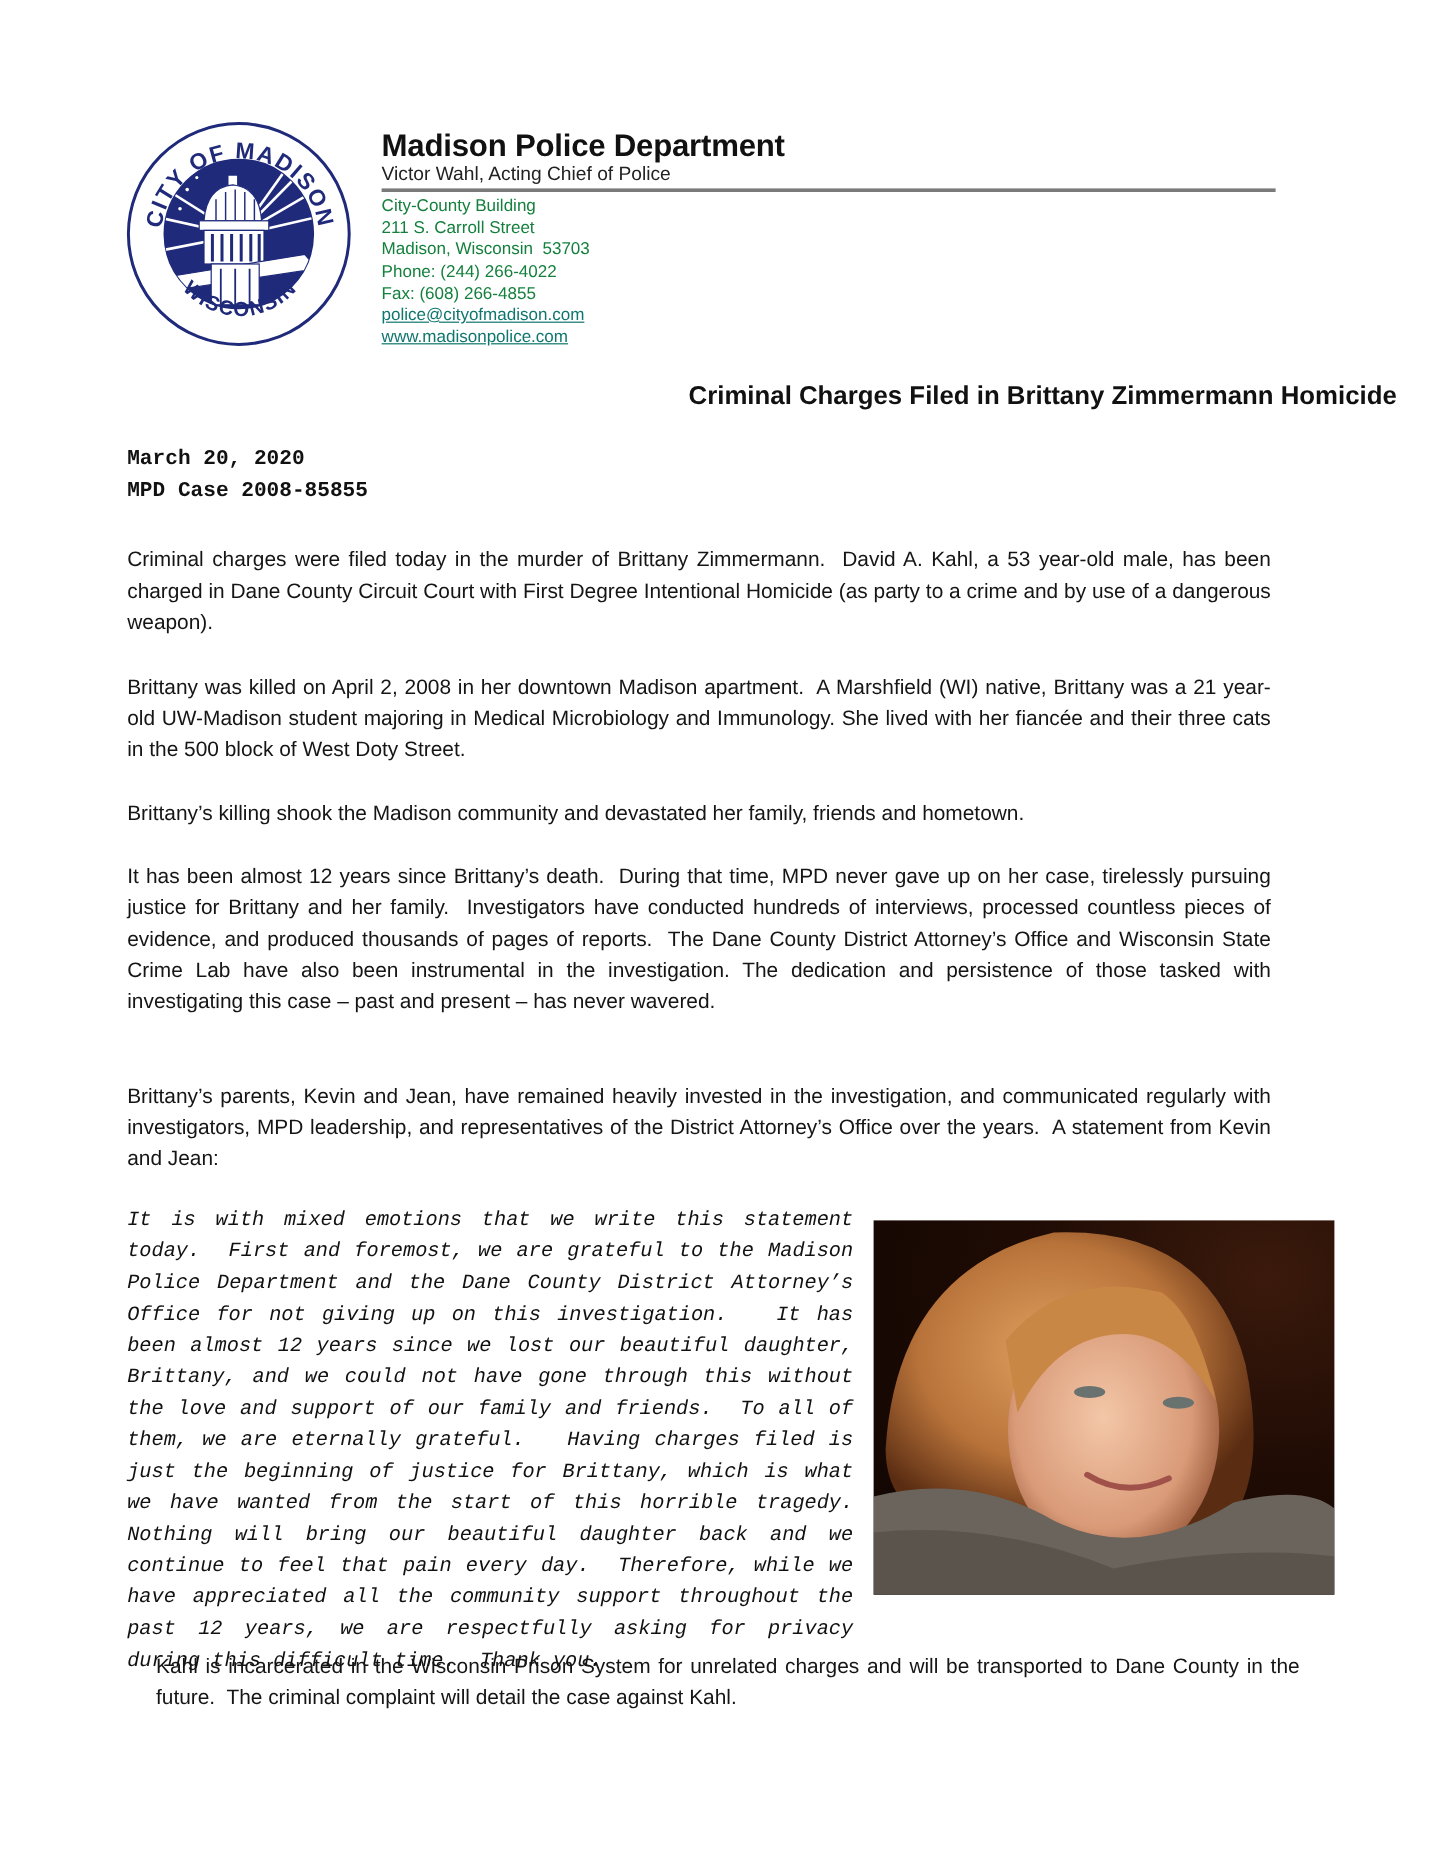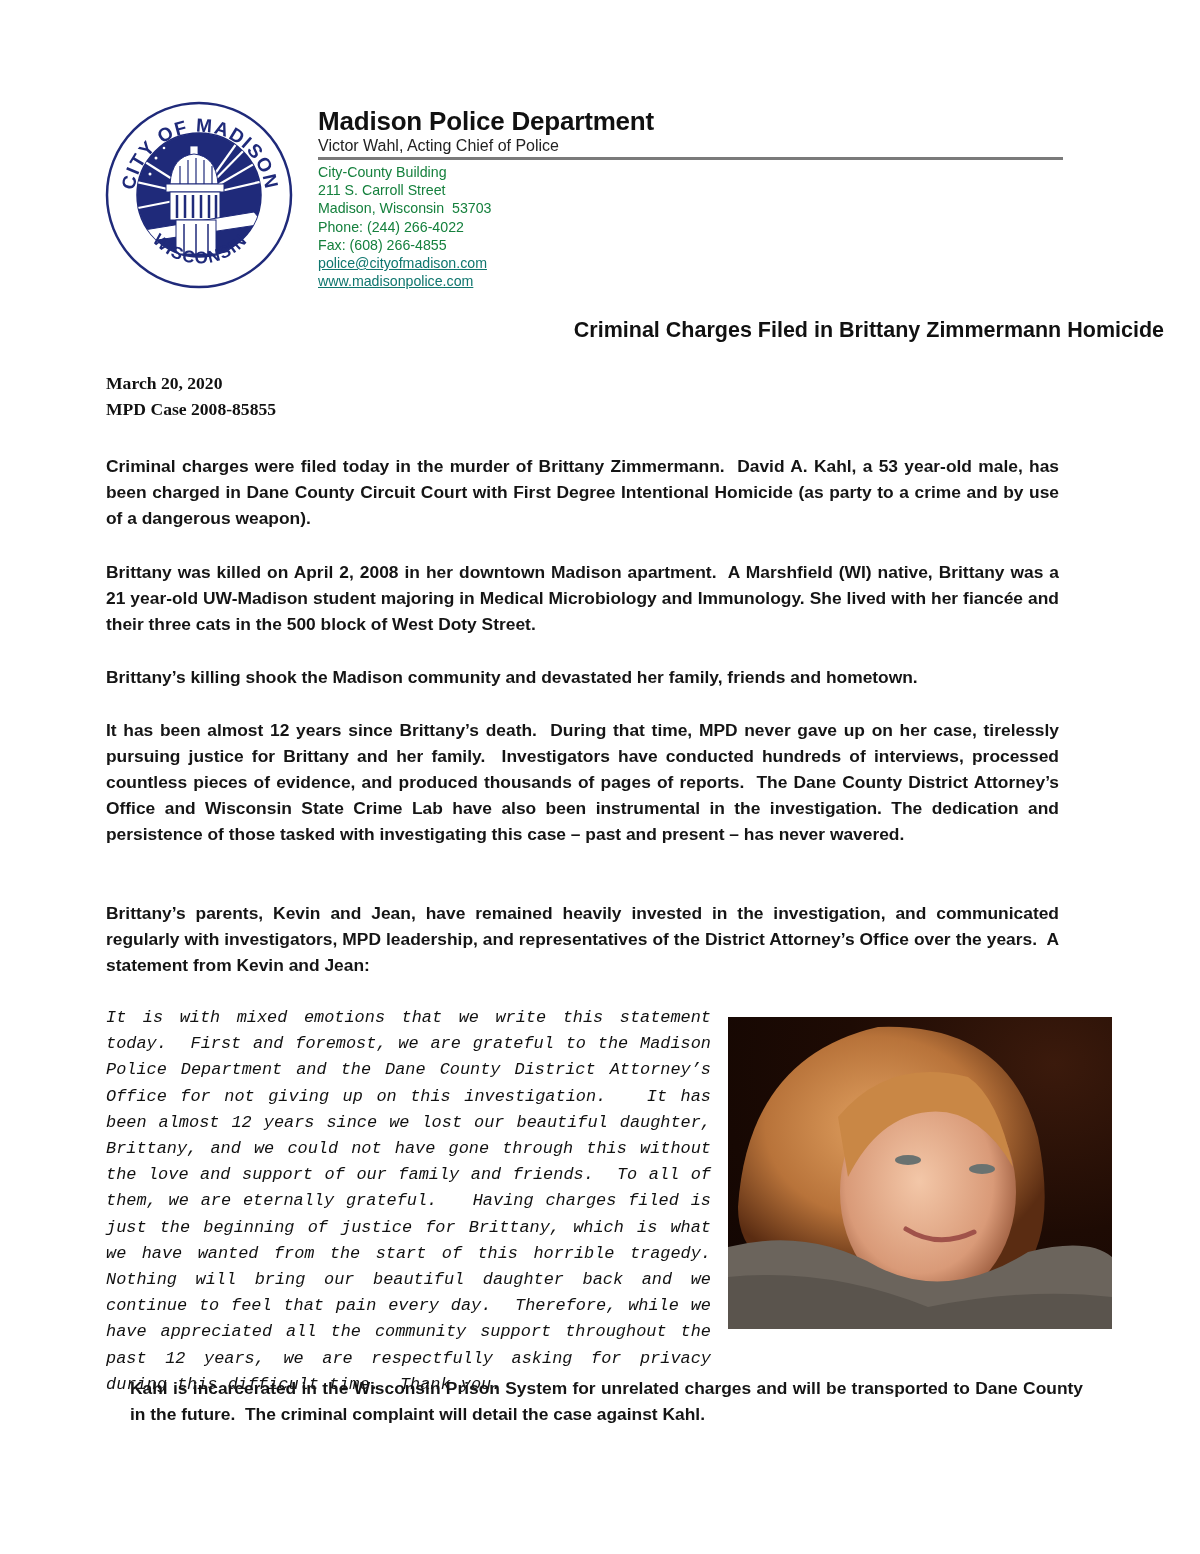--- a/index.html
+++ b/index.html
@@ -12,23 +12,23 @@
   .lh-title { font-size: 26px; font-weight: bold; line-height: 30px; letter-spacing: -0.2px; }
   .lh-sub { font-size: 16px; line-height: 19px; color: #222; }
   .lh-rule { height: 3px; background: #7a7a7a; margin: 2px 0 3px 0; }
   .lh-line { font-size: 14.2px; line-height: 18.2px; color: #15803d; }
   .lh-link { font-size: 14.2px; line-height: 18.2px; color: #0f766e; text-decoration: underline; display: block; }
 
   
   .doc { font-family: "Liberation Sans", sans-serif; font-size: 17.4px; line-height: 26.1px; color: #151515; }
   .title { position: absolute; left: 0; width: 1164px; top: 318px; text-align: right;
            font-family: "Liberation Sans", sans-serif; font-weight: bold; font-size: 21.5px; }
-  .meta { position: absolute; left: 106px; top: 370px; font-family: Liberation Serif, serif;
+  .meta { position: absolute; left: 106px; top: 370px; font-family: Liberation Mono, monospace;
           font-weight: bold; font-size: 17.6px; line-height: 26px; }
-  .para { position: absolute; left: 106px; width: 953px; margin: 0; text-align: justify; font-weight: bold; }
+  .para { position: absolute; left: 106px; width: 953px; margin: 0; text-align: justify; }
   .p1 { top: 453px; }
   .p2 { top: 559px; }
   .p3 { top: 664px; }
   .p4 { top: 717px; }
   .p5 { top: 900px; }
   .quote { position: absolute; left: 106px; top: 1005px; width: 605px; margin: 0; font-style: italic;
            text-align: justify; font-family: Liberation Mono, monospace; font-size: 16.9px; line-height: 26.2px; }
   .p6 { top: 1375px; margin-left: 24px; }
 
   

